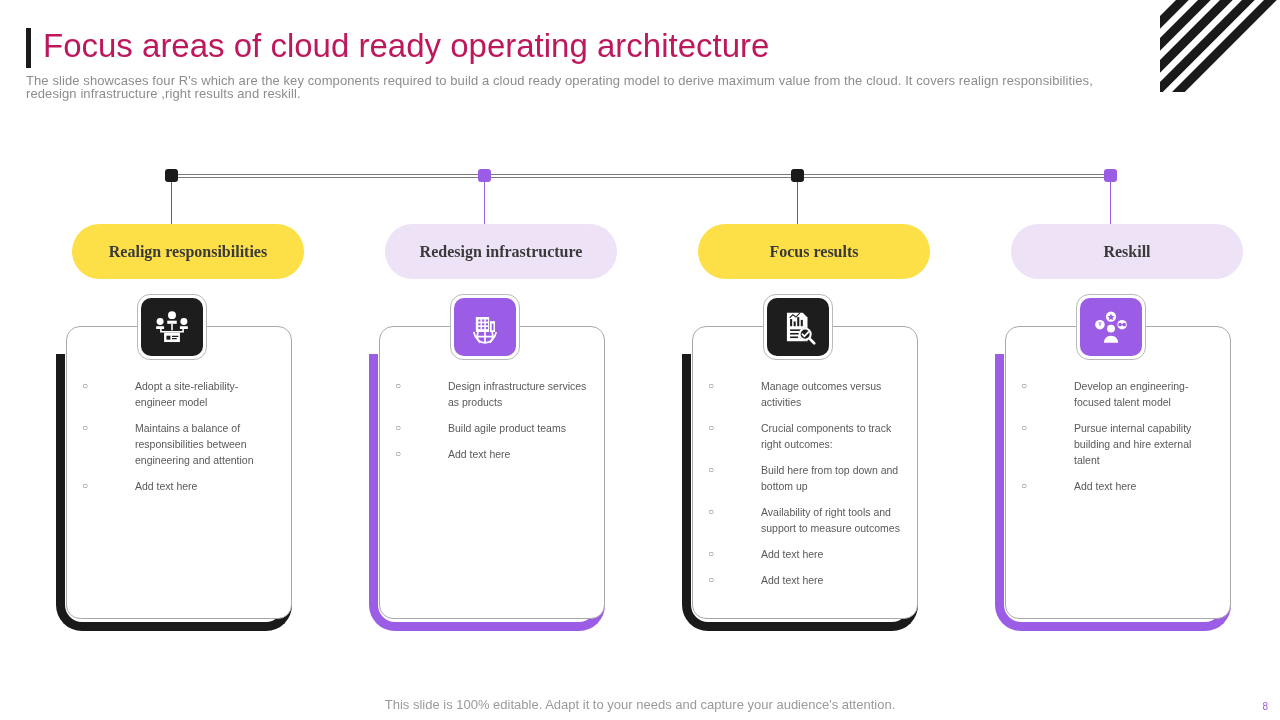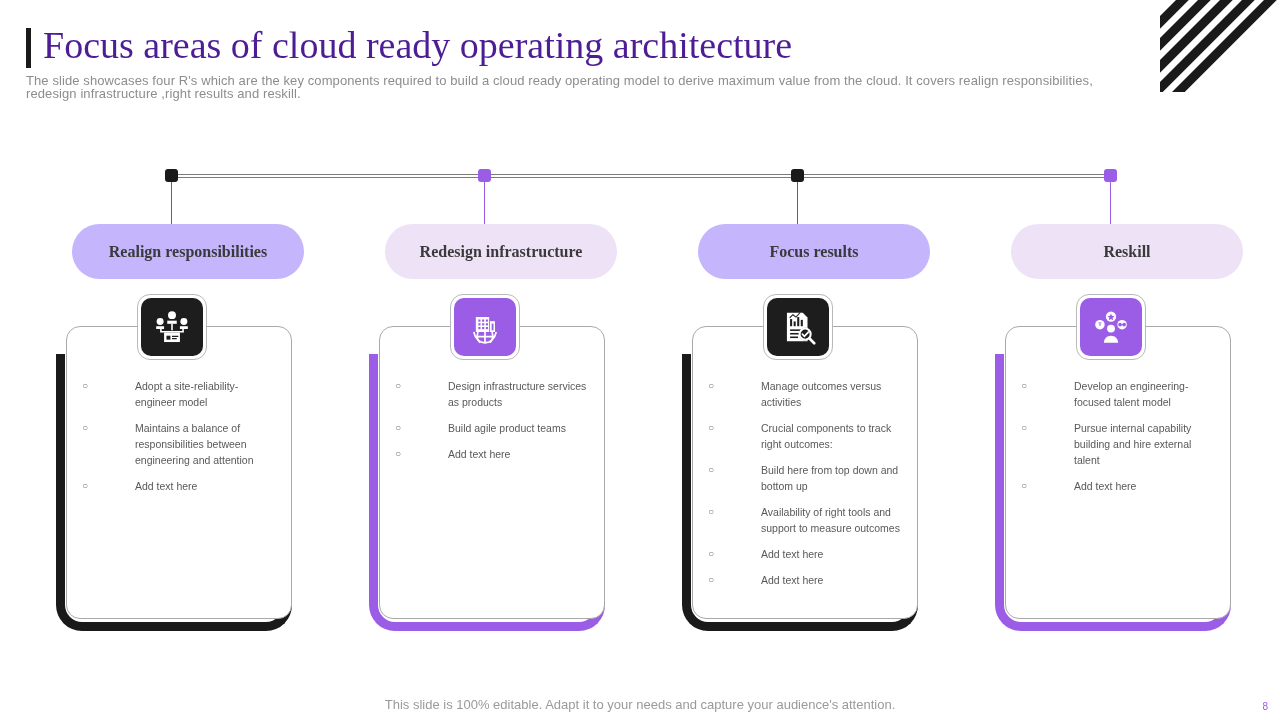--- a/index.html
+++ b/index.html
@@ -39,24 +39,24 @@
     align-items: flex-start;
   }
   .title-accent {
     width: 5px;
     height: 40px;
     background: #1a1a1a;
     margin-right: 12px;
     margin-top: 2px;
   }
   .page-title {
-    font-family: Liberation Serif, serif;
-    font-size: 38px;
+    font-family: Liberation Sans, sans-serif;
+    font-size: 33px;
     line-height: 39px;
-    color: #4c1d95;
+    color: #be185d;
     white-space: nowrap;
   }
   .subtitle {
     position: absolute;
     left: 26px; top: 74px;
     width: 1120px;
     font-size: 13px;
     line-height: 13px;
     color: #8d8d8d;
     letter-spacing: .1px;
@@ -103,21 +103,21 @@
     align-items: center;
     justify-content: center;
     text-align: center;
     font-family: "Liberation Serif", serif;
     font-weight: bold;
     font-size: 16px;
     line-height: 19px;
     color: #3a3a3a;
     padding: 0 18px;
   }
-  .pill.gray   { background: #c4b5fd; }
+  .pill.gray   { background: #fde047; }
   .pill.lilac  { background: #eee2f7; }
 
   
   .icon-wrap {
     position: absolute;
     top: 294px;
     width: 70px; height: 66px;
     border-radius: 13px;
     border: 1px solid #b9b9b9;
     background: #fff;

